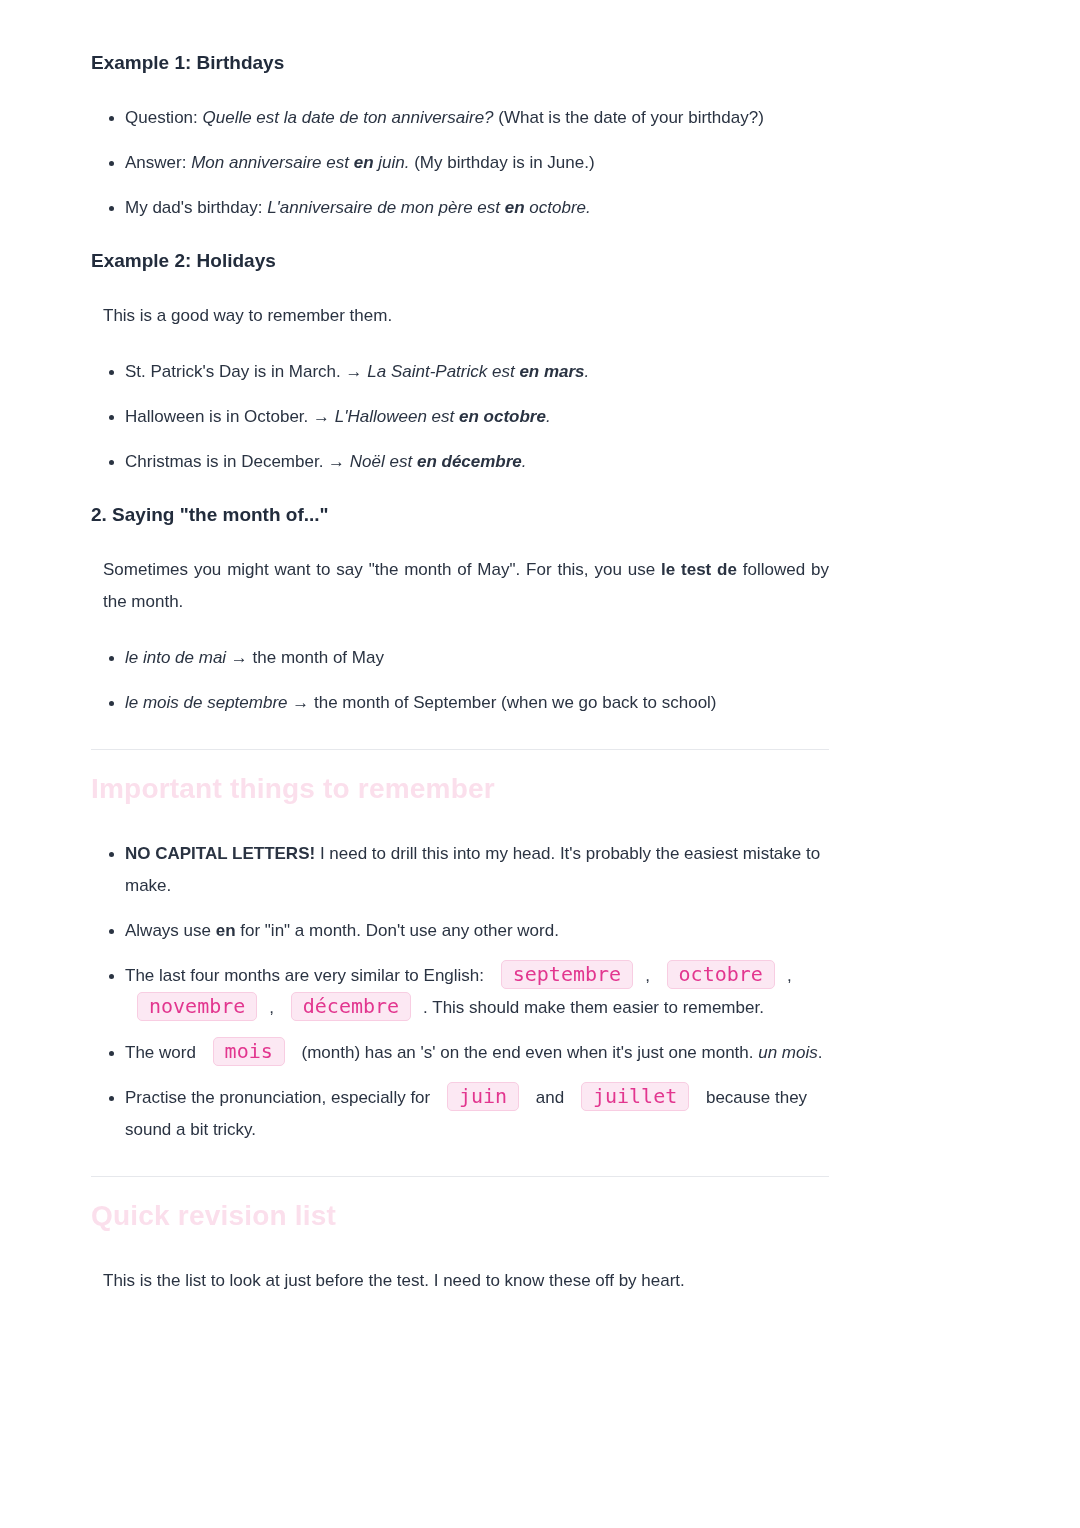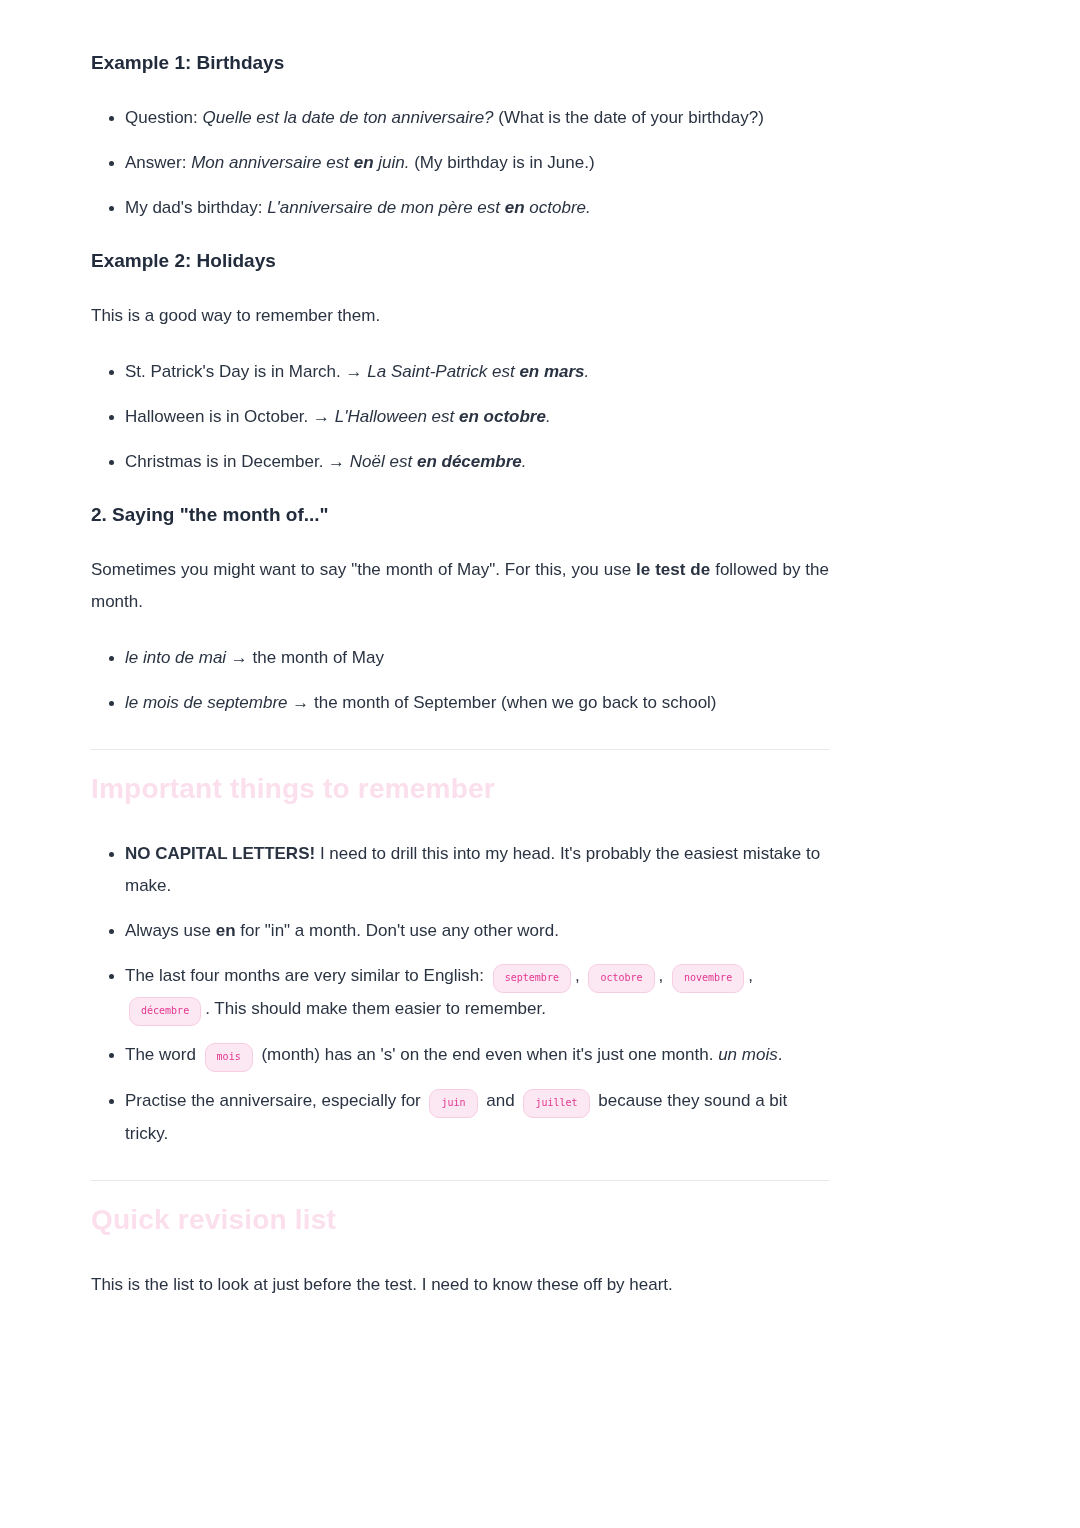--- a/index.html
+++ b/index.html
@@ -36,49 +36,49 @@
     font-size: 17px;
   }
   h3.sub-heading {
     margin: 0 0 26px 0;
     font-size: 19px;
     line-height: 26px;
     font-weight: 700;
     color: #222c3c;
   }
   p.body-para {
-    margin: 0 0 24px 0;
+    margin: 0 0 24px 12px;
     line-height: 32px;
   }
   p.justified { text-align: justify; }
   ul.bullet-list {
     margin: 0 0 24px 0;
     padding: 0 0 0 34px;
     list-style: disc;
   }
   ul.bullet-list li {
     margin: 0 0 13px 0;
     line-height: 32px;
     padding-left: 0;
   }
   ul.bullet-list li::marker { color: #2a3342; font-size: 15px; }
   em.it { font-style: italic; font-weight: 400; }
   strong.bd { font-weight: 700; font-style: normal; }
   strong.bdit { font-weight: 700; font-style: italic; }
   code.badge {
     display: inline-block;
     font-family: "DejaVu Sans Mono", "Liberation Mono", monospace;
-    font-size: 10px;
+    font-size: 20px;
     line-height: 20px;
     color: #e2368f;
     background: #fce8f3;
     border: 1px solid #f8cde2;
-    border-radius: 10px;
+    border-radius: 5px;
     padding: 3px 11px 4px 11px;
-    margin: 0 4px;
+    margin: 0 12px;
     vertical-align: baseline;
   }
   hr.divider {
     border: 0;
     border-top: 1px solid #e6e8ec;
     margin: 30px 0 0 0;
   }
   h2.pink-heading {
     margin: 20px 0 30px 0;
     font-size: 28px;
@@ -135,21 +135,21 @@
 
     <hr class="divider">
 
     <h2 class="pink-heading">Important things to remember</h2>
 
     <ul class="bullet-list">
       <li><strong class="bd">NO CAPITAL LETTERS!</strong><span> I need to drill this into my head. It's probably the easiest mistake to make.</span></li>
       <li><span>Always use </span><strong class="bd">en</strong><span> for "in" a month. Don't use any other word.</span></li>
       <li><span>The last four months are very similar to English: </span><code class="badge">septembre</code><span>, </span><code class="badge">octobre</code><span>, </span><code class="badge">novembre</code><span>, </span><code class="badge">décembre</code><span>. This should make them easier to remember.</span></li>
       <li><span>The word </span><code class="badge">mois</code><span> (month) has an 's' on the end even when it's just one month. </span><em class="it">un mois</em><span>.</span></li>
-      <li><span>Practise the anniversaire, especially for </span><code class="badge">juin</code><span> and </span><code class="badge">juillet</code><span> because they sound a bit tricky.</span></li>
+      <li><span>Practise the pronunciation, especially for </span><code class="badge">juin</code><span> and </span><code class="badge">juillet</code><span> because they sound a bit tricky.</span></li>
     </ul>
 
     <hr class="divider">
 
     <h2 class="pink-heading">Quick revision list</h2>
 
     <p class="body-para">This is the list to look at just before the test. I need to know these off by heart.</p>
 
   </div>
 

